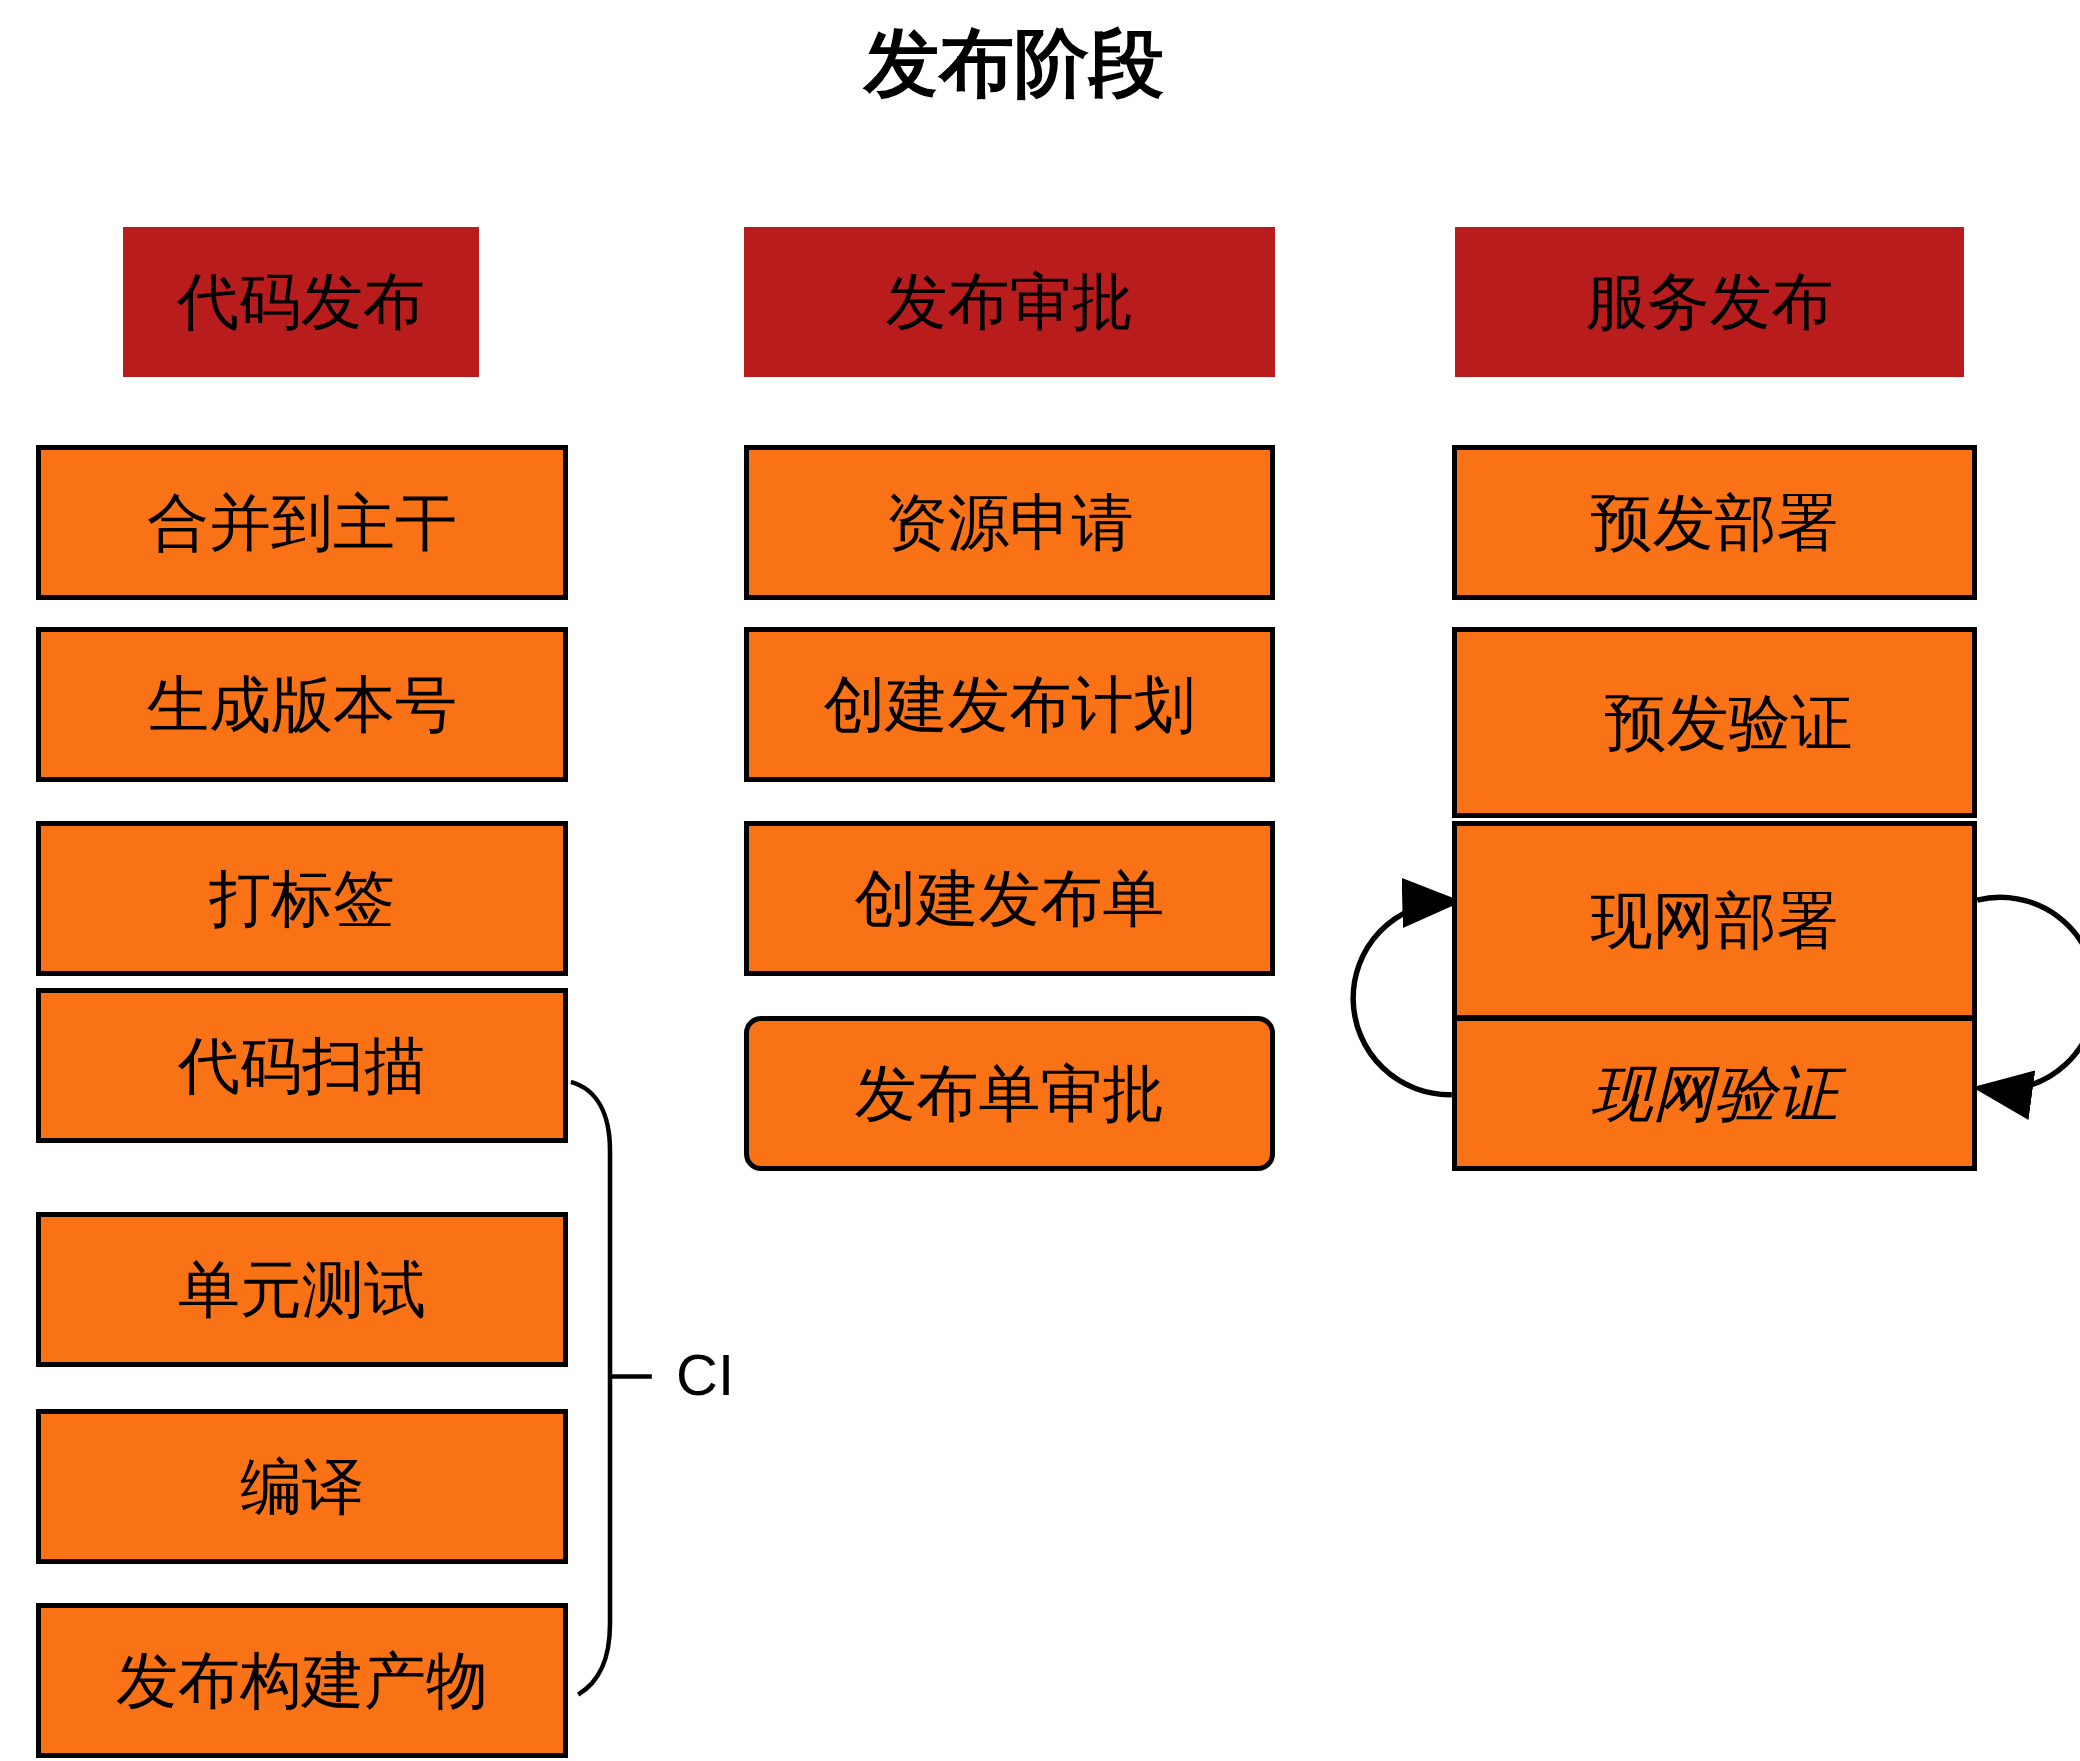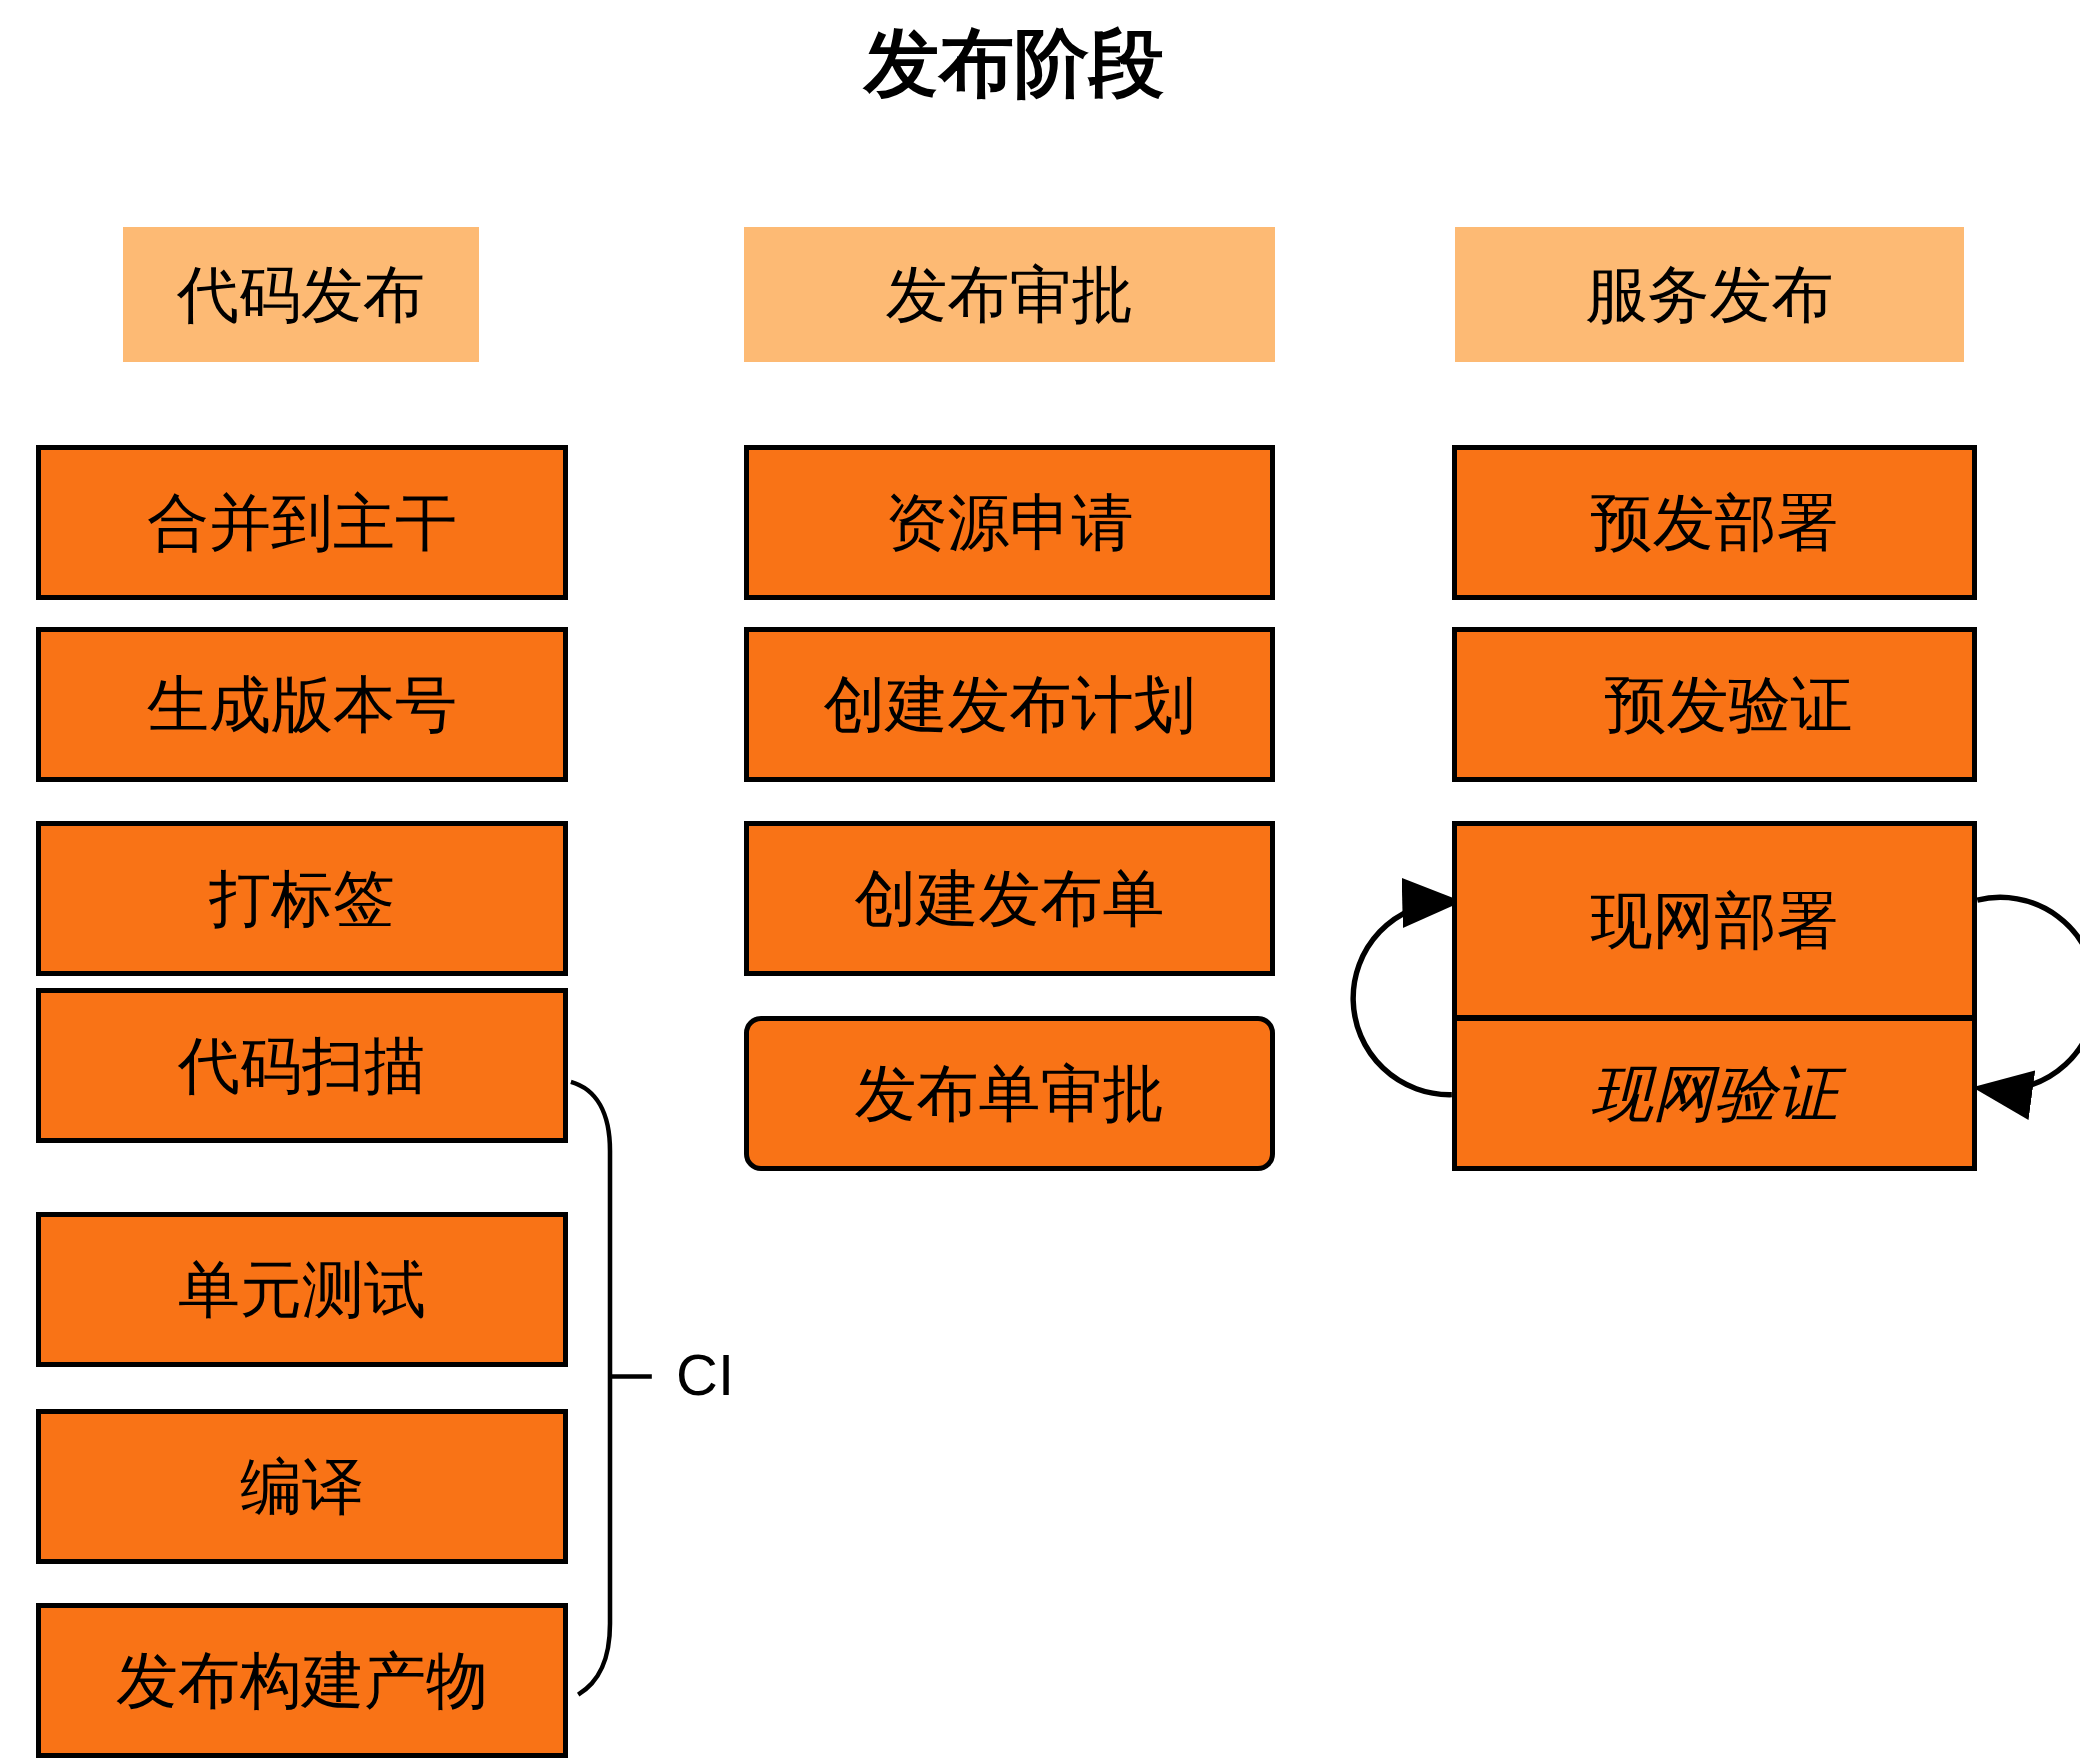--- a/index.html
+++ b/index.html
@@ -22,22 +22,22 @@
     left: 1014px;
     transform: translateX(-50%);
     font-size: 75px;
     font-weight: bold;
     line-height: 1;
     white-space: nowrap;
   }
   .col-header {
     position: absolute;
     top: 227px;
-    height: 135px;
-    background: #fdba74;
+    height: 150px;
+    background: #b91c1c;
     display: flex;
     align-items: center;
     justify-content: center;
     font-size: 62px;
     line-height: 1;
     white-space: nowrap;
   }
   .pbox {
     position: absolute;
     box-sizing: border-box;
@@ -102,20 +102,20 @@
   <div class="pbox" style="left:36px; top:1212px; width:532px; height:155px;">单元测试</div>
   <div class="pbox" style="left:36px; top:1409px; width:532px; height:155px;">编译</div>
   <div class="pbox" style="left:36px; top:1603px; width:532px; height:155px;">发布构建产物</div>
 
   <div class="pbox" style="left:744px; top:445px; width:531px; height:155px;">资源申请</div>
   <div class="pbox" style="left:744px; top:627px; width:531px; height:155px;">创建发布计划</div>
   <div class="pbox" style="left:744px; top:821px; width:531px; height:155px;">创建发布单</div>
   <div class="pbox" style="left:744px; top:1016px; width:531px; height:155px;border-radius:17px;">发布单审批</div>
 
   <div class="pbox" style="left:1452px; top:445px; width:525px; height:155px;">预发部署</div>
-  <div class="pbox" style="left:1452px; top:627px; width:525px; height:155px;padding-left:28px;">预发验证</div>
+  <div class="pbox" style="left:1452px; top:627px; width:525px; height:191px;padding-left:28px;">预发验证</div>
   <div class="pbox" style="left:1452px; top:821px; width:525px; height:199px;text-align:center;">现网部署</div>
   <div class="pbox" style="left:1452px; top:1016px; width:525px; height:155px;font-style:italic;">现网验证</div>
 
   <div class="ci-label">CI</div>
 
 </div>
 
 
 </body></html>

